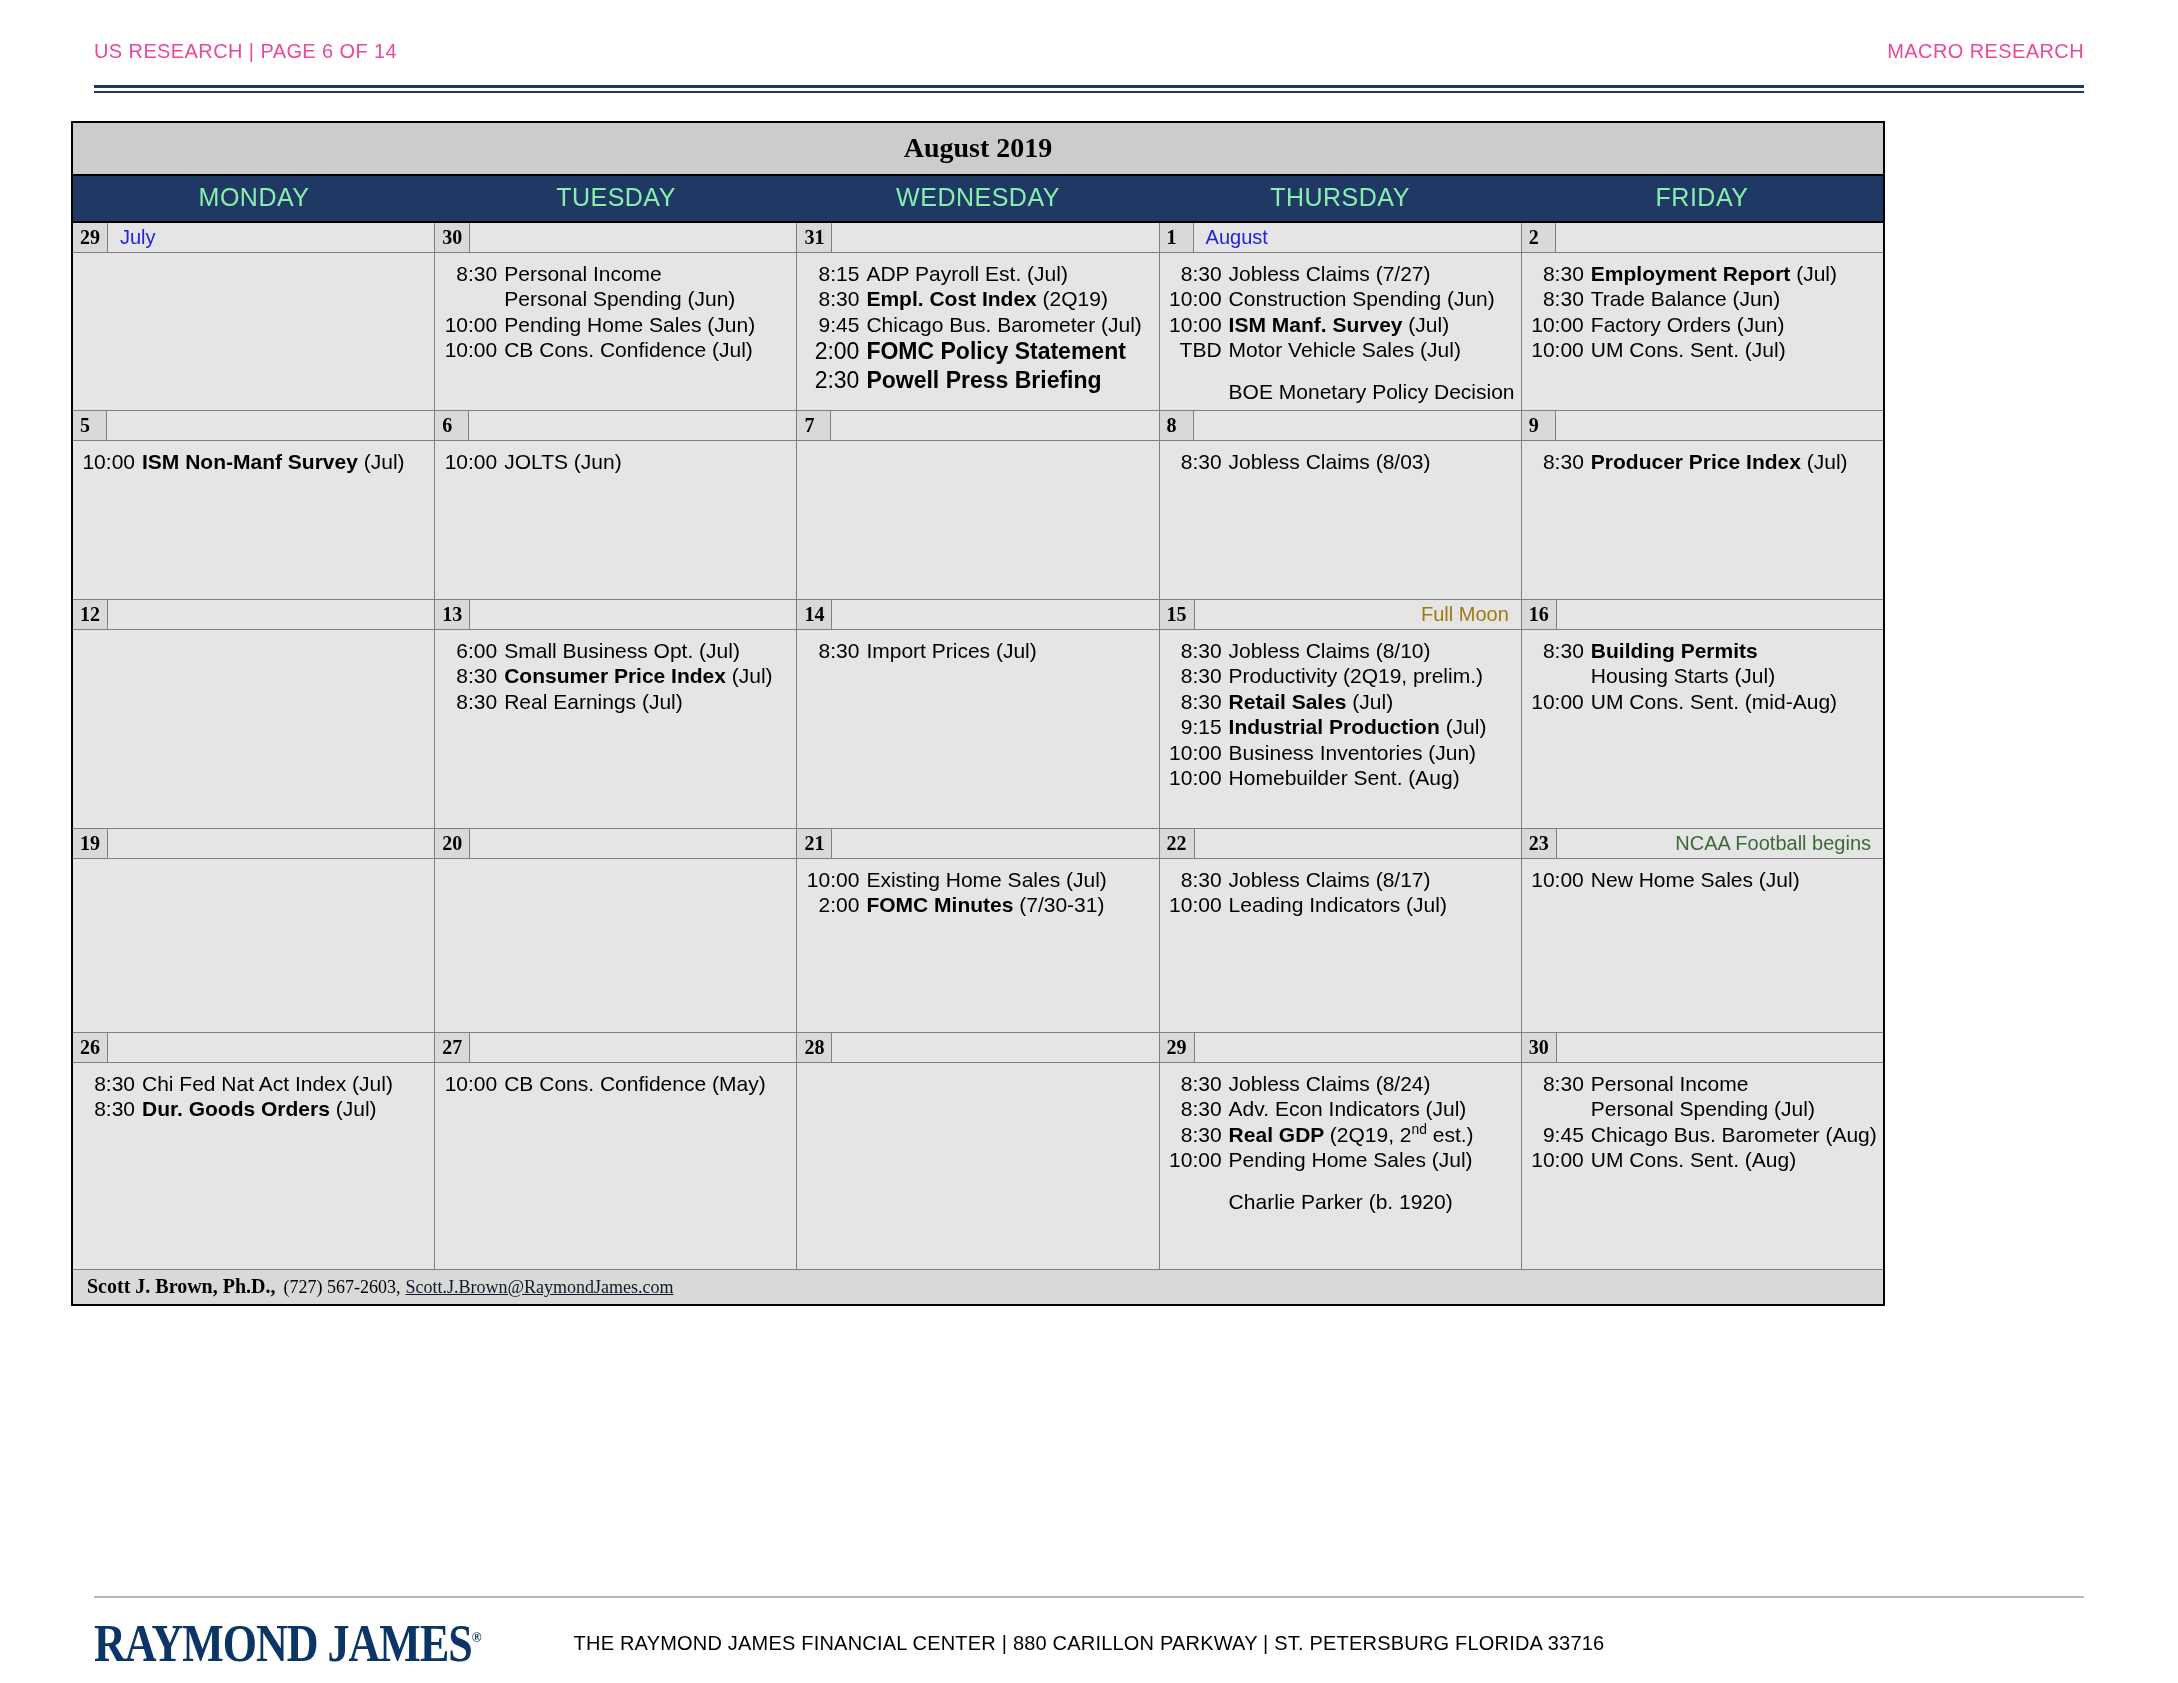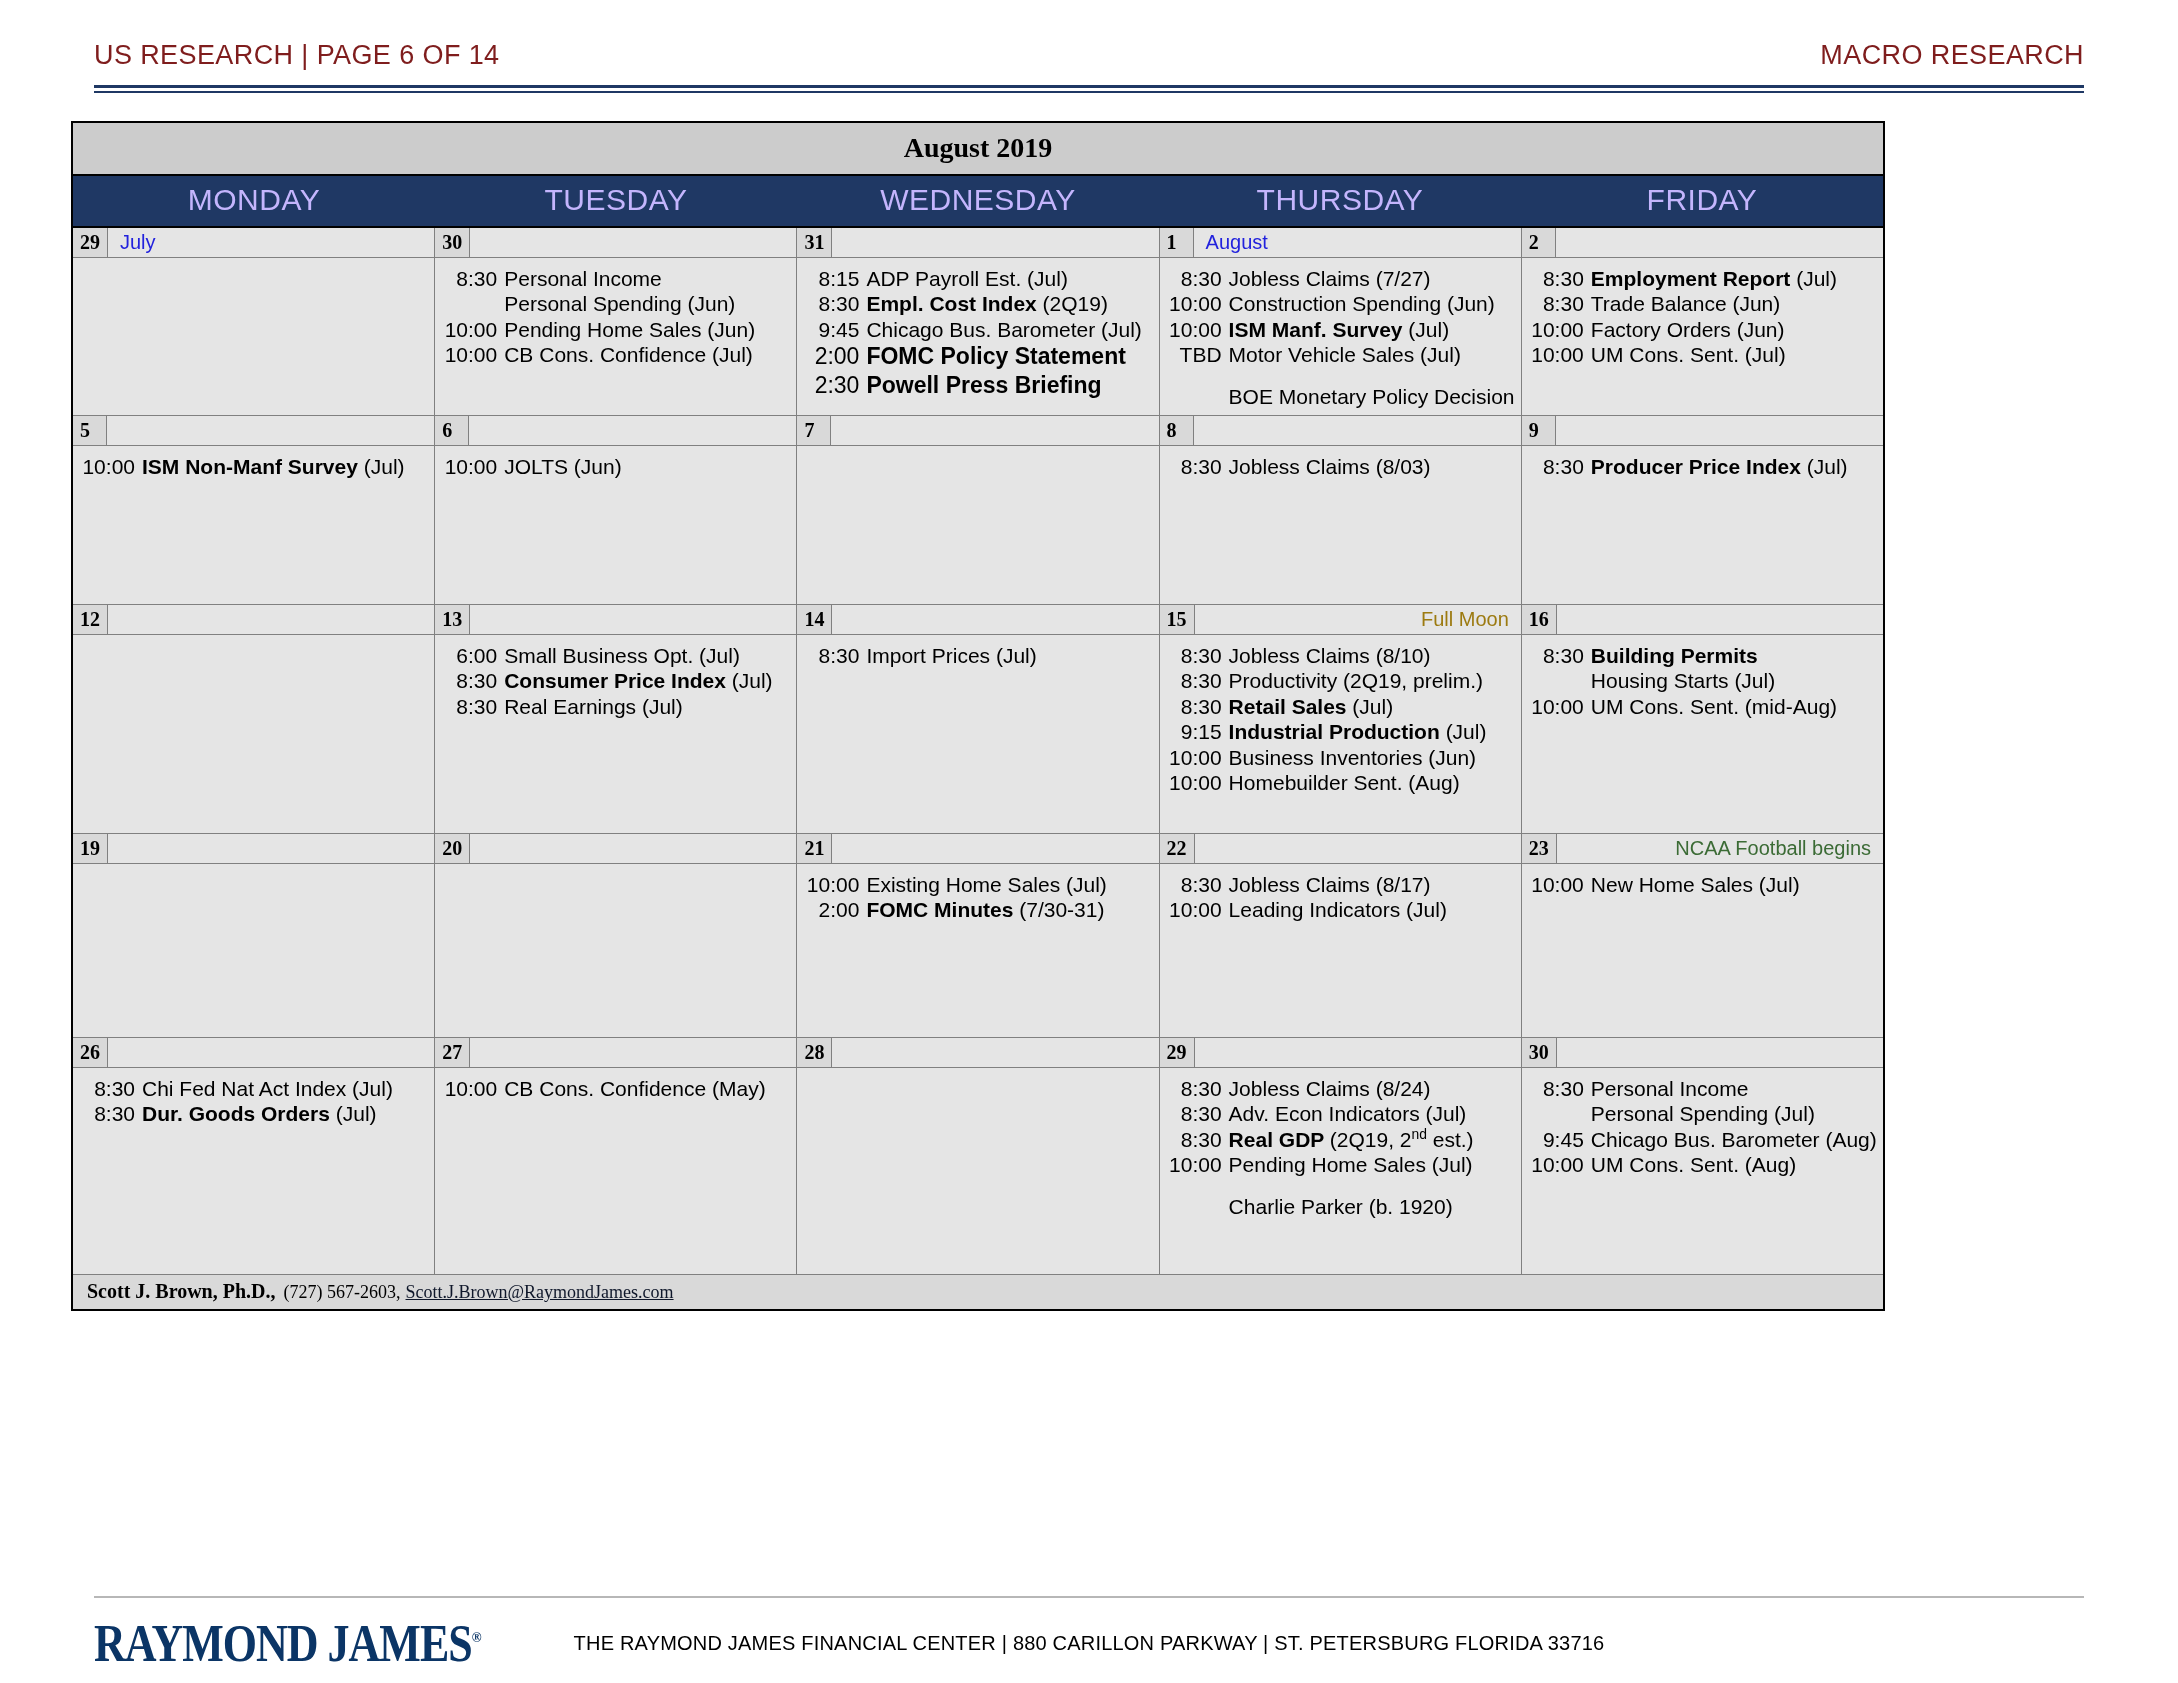--- a/index.html
+++ b/index.html
@@ -11,21 +11,21 @@
     overflow: hidden;
   }
   .page { position: relative; width: 2178px; height: 1683px; padding: 0; }
 
   
   .doc-header {
     position: absolute; left: 94px; right: 94px; top: 40px; height: 50px;
     display: flex; align-items: flex-start; justify-content: space-between;
   }
   .doc-header .hdr-text {
-    font-size: 27px; letter-spacing: 0.4px; color: #7f1d1d; font-weight: 400;
+    font-size: 20px; letter-spacing: 0.4px; color: #ec4899; font-weight: 400;
     font-family: "Liberation Sans", sans-serif;
     text-align: center;
   }
   .hdr-rule-outer {
     position: absolute; left: 94px; right: 94px; top: 85px;
     height: 3px; background: #1f3864;
   }
   .hdr-rule-inner {
     position: absolute; left: 94px; right: 94px; top: 91px;
     height: 1.5px; background: #1f3864;
@@ -37,22 +37,22 @@
     border: 2.5px solid #000000; background: #ffffff;
   }
   .cal-title {
     background: #cccccc; text-align: center;
     font-size: 28px; font-weight: bold; padding: 9px 0 10px 0;
     border-bottom: 2.5px solid #000000;
     font-family: "Liberation Serif", serif;
   }
   .dow-row { display: flex; background: #1f3864; }
   .dow-cell {
-    flex: 1 1 0; color: #c4b5fd; text-align: center;
-    font-size: 30px; padding: 7px 0 9px 0; letter-spacing: 0.5px;
+    flex: 1 1 0; color: #86efac; text-align: center;
+    font-size: 25px; padding: 7px 0 9px 0; letter-spacing: 0.5px;
   }
   .dow-cell + .dow-cell { }
 
   .week-row { display: flex; border-top: 1.5px solid #808080; }
   .week-row:first-of-type { border-top: 2px solid #000000; }
   .day-cell {
     flex: 1 1 0; min-width: 0;
     border-left: 1.5px solid #808080;
     background: #e5e5e5;
     display: flex; flex-direction: column;

